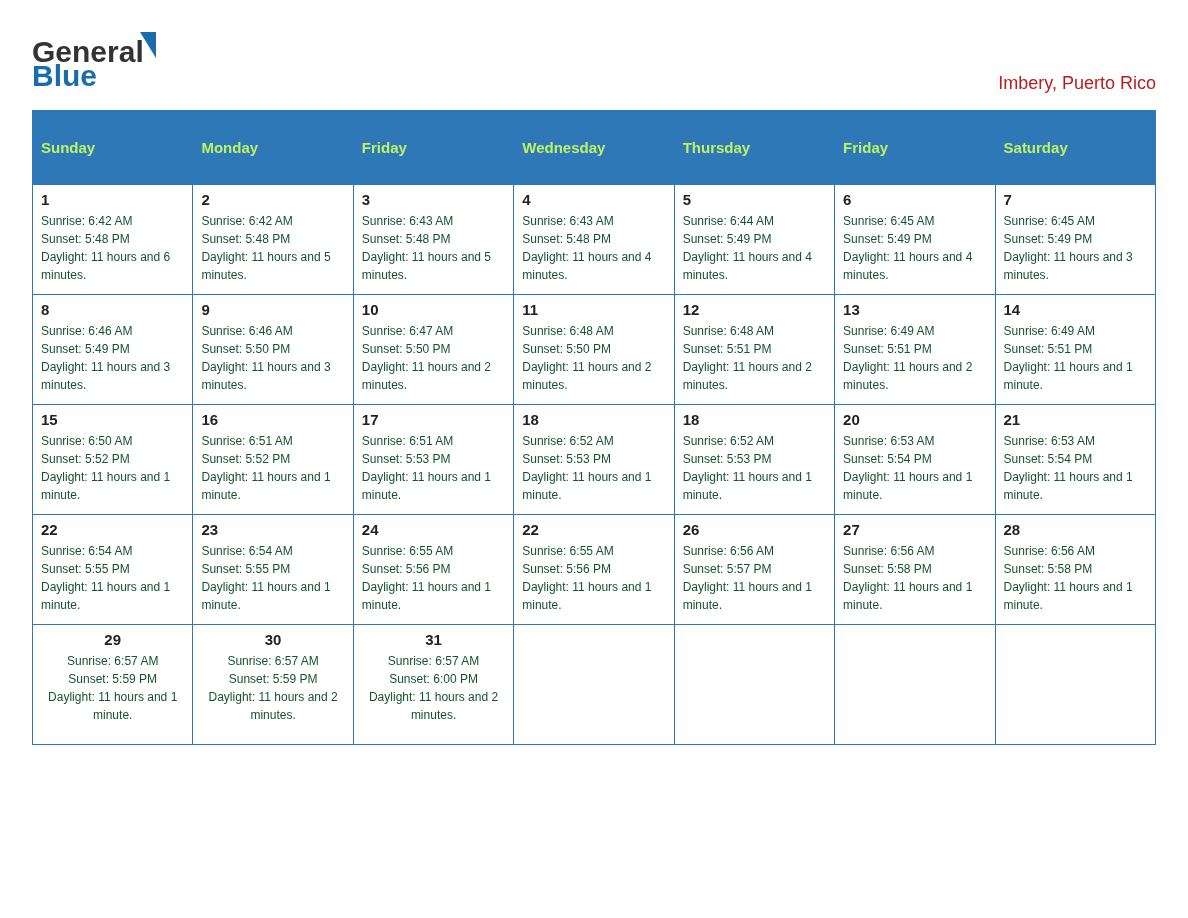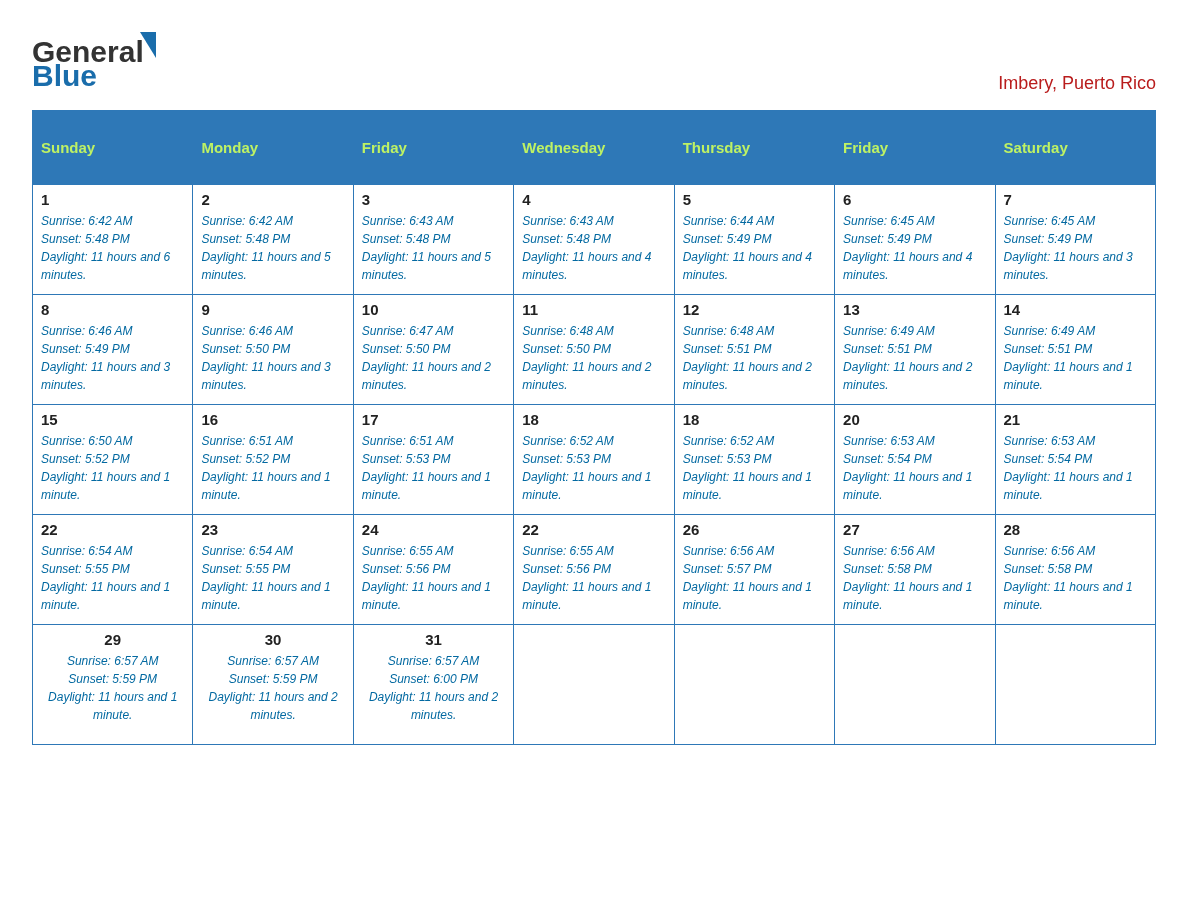--- a/index.html
+++ b/index.html
@@ -58,23 +58,22 @@
       height: 110px;
     }
     .day-number {
       font-size: 15px;
       font-weight: bold;
       color: #222;
       margin-bottom: 4px;
     }
     .day-info {
       font-size: 12px;
-      color: #0369a1;
+      color: #14532d;
       line-height: 1.5;
-      font-style: italic;
     }
     tbody tr:last-child td {
       height: 120px;
       text-align: center;
     }
     
     .logo-svg {
       display: flex;
       align-items: center;
     }

